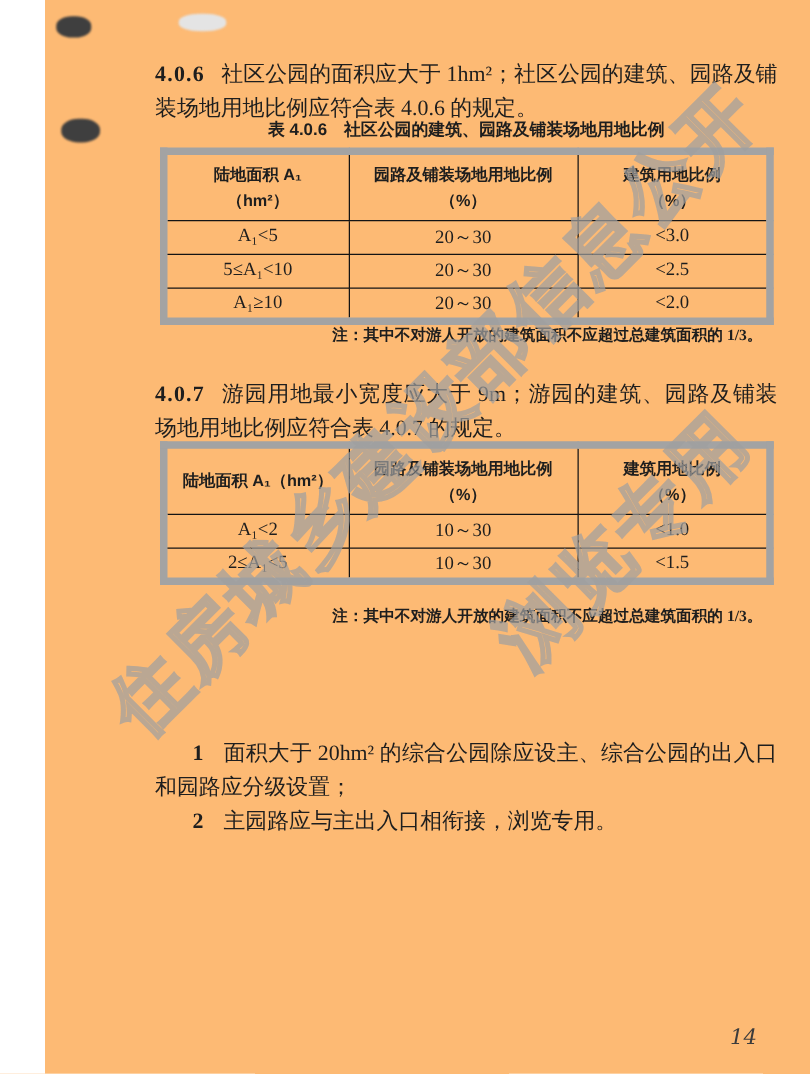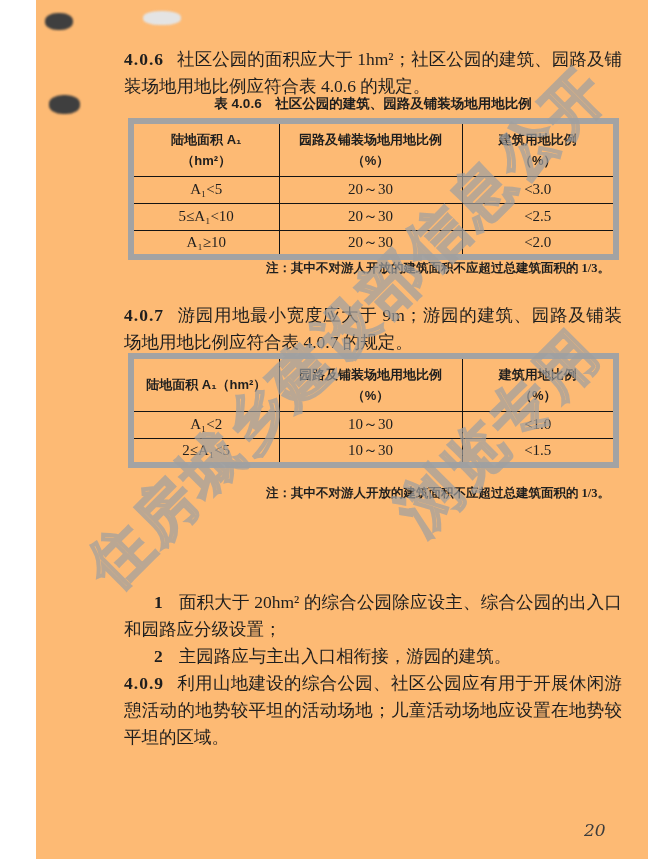--- a/index.html
+++ b/index.html
@@ -239,23 +239,22 @@
         <td>&lt;1.5</td>
       </tr>
     </tbody>
   </table>
 
   <div class="note" id="n407">注：其中不对游人开放的建筑面积不应超过总建筑面积的 1/3。</div>
 
 
   <p class="clause item" id="p408i1"><span class="item-num">1</span><span>面积大于 20hm² 的综合公园除应设主、综合公园的出入口和园路应分级设置；</span></p>
 
-  <p class="clause item" id="p408i2"><span class="item-num">2</span><span>主园路应与主出入口相衔接，游园的建筑。</span></p>
-
-  <p class="clause" id="p409"><span class="clause-num">4.0.9</span><span>利用山地建设的综合公园、社区公园应有用于开展休闲游憩活动的地势较平坦的活动场地；儿童活动场地应设置在地势较平坦的区域。</span></p>
-
-
-  <div class="page-num">20</div>
+  <p class="clause item" id="p408i2"><span class="item-num">2</span><span>主园路应与主出入口相衔接，浏览专用。</span></p>
+
+
+
+  <div class="page-num">14</div>
 
   <div class="wm wm1">住房城乡建设部信息公开</div>
   <div class="wm wm2">浏览专用</div>
 
 </div>
 
 </body></html>

